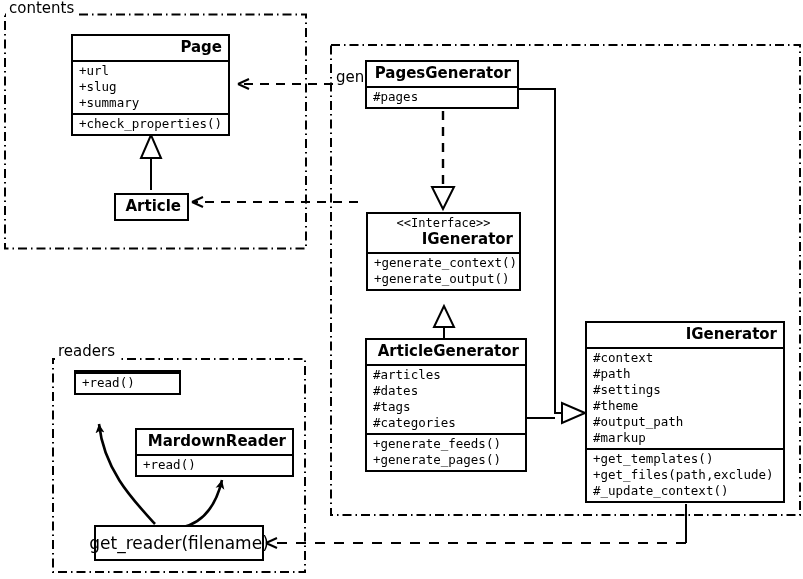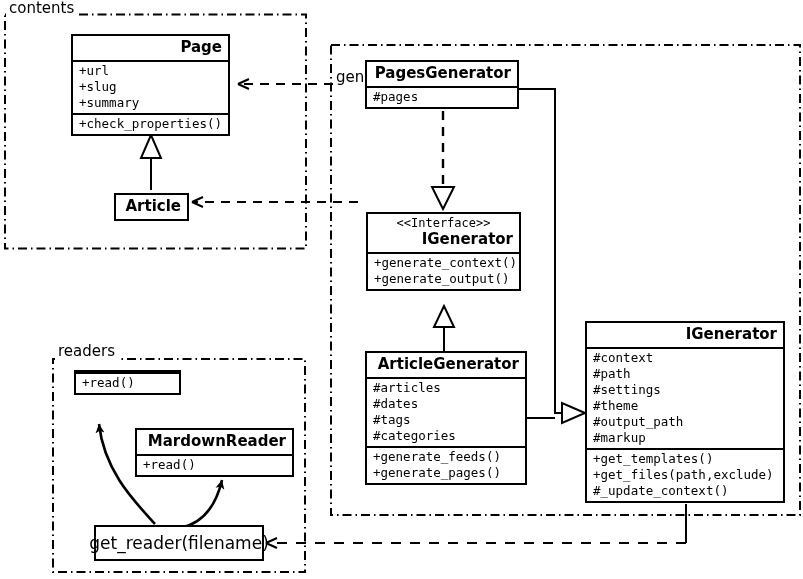--- a/index.html
+++ b/index.html
@@ -192,21 +192,21 @@
 
   <div class="umlbox" style="left:366px; top:212px; width:155px;">
     <div class="uml-stereo">&lt;&lt;Interface&gt;&gt;</div>
     <div class="uml-title" style="padding-top:0;">IGenerator</div>
     <div class="uml-sep uml-section">
       <div class="uml-item">+generate_context()</div>
       <div class="uml-item">+generate_output()</div>
     </div>
   </div>
 
-  <div class="umlbox" style="left:365px; top:351px; width:162px;">
+  <div class="umlbox" style="left:365px; top:338px; width:162px;">
     <div class="uml-title">ArticleGenerator</div>
     <div class="uml-sep uml-section">
       <div class="uml-item">#articles</div>
       <div class="uml-item">#dates</div>
       <div class="uml-item">#tags</div>
       <div class="uml-item">#categories</div>
     </div>
     <div class="uml-sep uml-section">
       <div class="uml-item">+generate_feeds()</div>
       <div class="uml-item">+generate_pages()</div>

